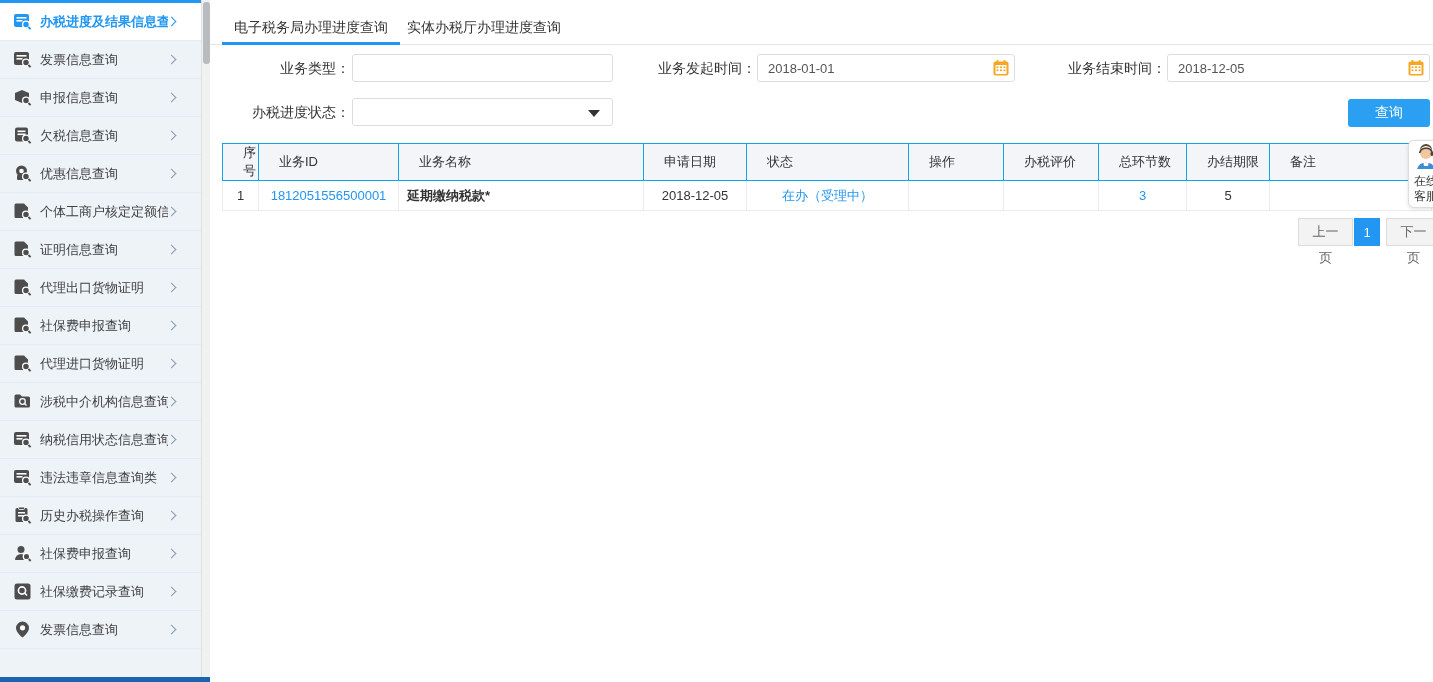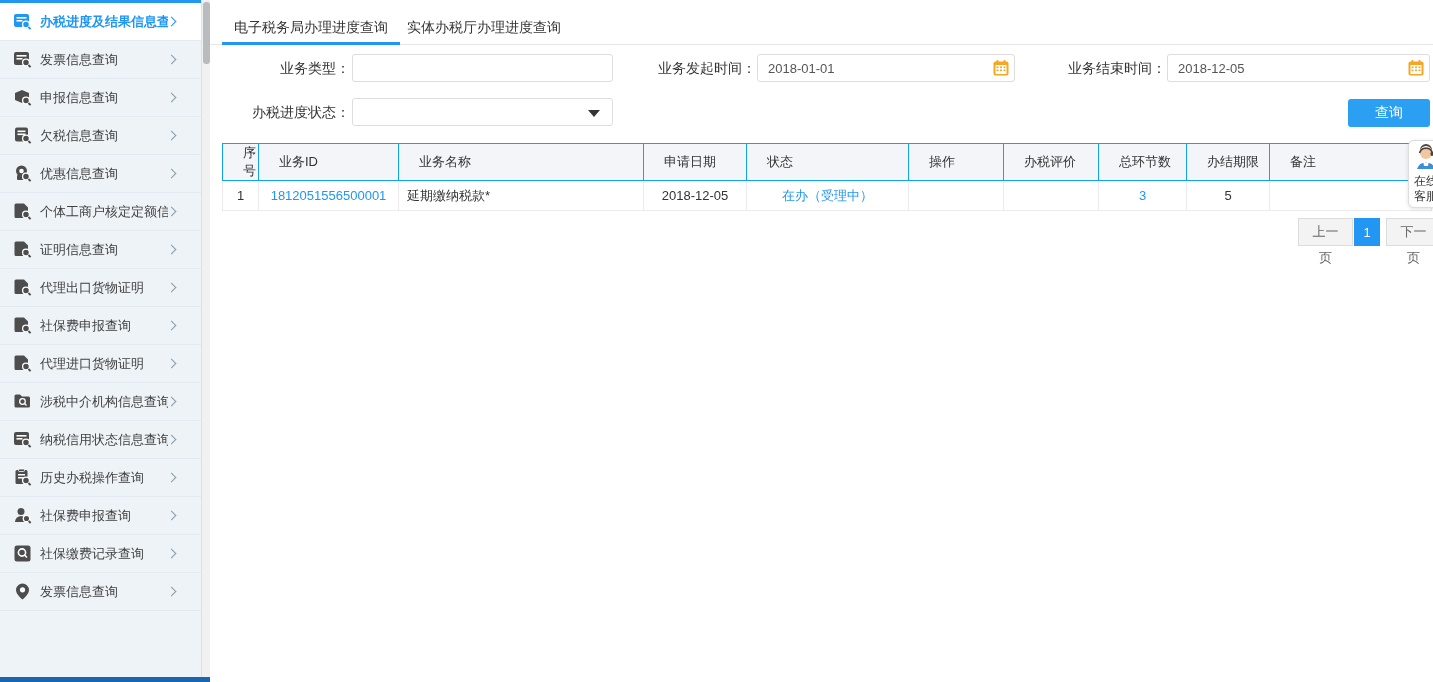--- a/index.html
+++ b/index.html
@@ -59,21 +59,21 @@
     background:#2b9ff2; color:#fff; border:none; border-radius:3px; font-size:14px;
     cursor:pointer; font-family:"Liberation Sans","DejaVu Sans",sans-serif; }
 
   
   .result-table { position:absolute; left:12px; top:131px; width:1209px;
     border-collapse:collapse; table-layout:fixed; }
   .result-table th { height:29px; background:#f3f5f8; border:1px solid #0ea5e9;
     font-size:13px; font-weight:normal; color:#333; text-align:left;padding-left:20px; }
   .result-table td { height:30px; border:1px solid #ebebeb; font-size:13px; color:#333;
     text-align:center; overflow:hidden; white-space:nowrap; }
-  .result-table td.lalign { text-align:left; padding-left:8px; }
+  .result-table td.lalign { text-align:left; padding-left:8px;font-weight:bold; }
   .blue-link { color:#2196f3; text-decoration:none; cursor:pointer; }
 
   
   .pager { position:absolute; top:206px; left:1082px; height:28px; display:flex; }
   .page-btn { min-width:55px; height:28px; line-height:26px; text-align:center;
     background:#f3f3f3; border:1px solid #dcdcdc; color:#666; font-size:13px;
     cursor:pointer; margin-left:6px; padding:0 8px; }
   .page-num { min-width:26px; height:28px; line-height:28px; text-align:center;
     background:#2196f3; border:1px solid #2196f3; color:#fff; font-size:13px;
     cursor:pointer; margin-left:1px; padding:0; }
@@ -197,20 +197,31 @@
   </div>
   <div class="side-item">
     <svg class="s-icon" viewBox="0 0 19 19">
         <rect x="1" y="2" width="15" height="13" rx="2" fill="#4d4d4d"></rect>
         <rect x="3.5" y="5" width="10" height="1.6" fill="#fff"></rect>
         <rect x="3.5" y="8" width="6" height="1.6" fill="#fff"></rect>
         <circle cx="13" cy="12.5" r="3.4" fill="#4d4d4d" stroke="#fff" stroke-width="1.3"></circle>
         <line x1="15.4" y1="15" x2="17.6" y2="17.2" stroke="#4d4d4d" stroke-width="1.8"></line>
       </svg>
     <span class="s-label">纳税信用状态信息查询</span>
+    <span class="chev"></span>
+  </div>
+  <div class="side-item">
+    <svg class="s-icon" viewBox="0 0 19 19">
+        <rect x="1" y="2" width="15" height="13" rx="2" fill="#4d4d4d"></rect>
+        <rect x="3.5" y="5" width="10" height="1.6" fill="#fff"></rect>
+        <rect x="3.5" y="8" width="6" height="1.6" fill="#fff"></rect>
+        <circle cx="13" cy="12.5" r="3.4" fill="#4d4d4d" stroke="#fff" stroke-width="1.3"></circle>
+        <line x1="15.4" y1="15" x2="17.6" y2="17.2" stroke="#4d4d4d" stroke-width="1.8"></line>
+      </svg>
+    <span class="s-label">违法违章信息查询类</span>
     <span class="chev"></span>
   </div>
   <div class="side-item">
     <svg class="s-icon" viewBox="0 0 19 19">
         <rect x="2.5" y="2" width="12" height="14" rx="1.5" fill="#4d4d4d"></rect>
         <rect x="5.5" y="1" width="6" height="2.5" rx="1" fill="#4d4d4d" stroke="#fff" stroke-width="0.8"></rect>
         <rect x="5" y="6" width="7" height="1.5" fill="#fff"></rect>
         <rect x="5" y="9" width="7" height="1.5" fill="#fff"></rect>
         <circle cx="13" cy="12.5" r="3.4" fill="#4d4d4d" stroke="#fff" stroke-width="1.3"></circle>
         <line x1="15.4" y1="15" x2="17.6" y2="17.2" stroke="#4d4d4d" stroke-width="1.8"></line>

